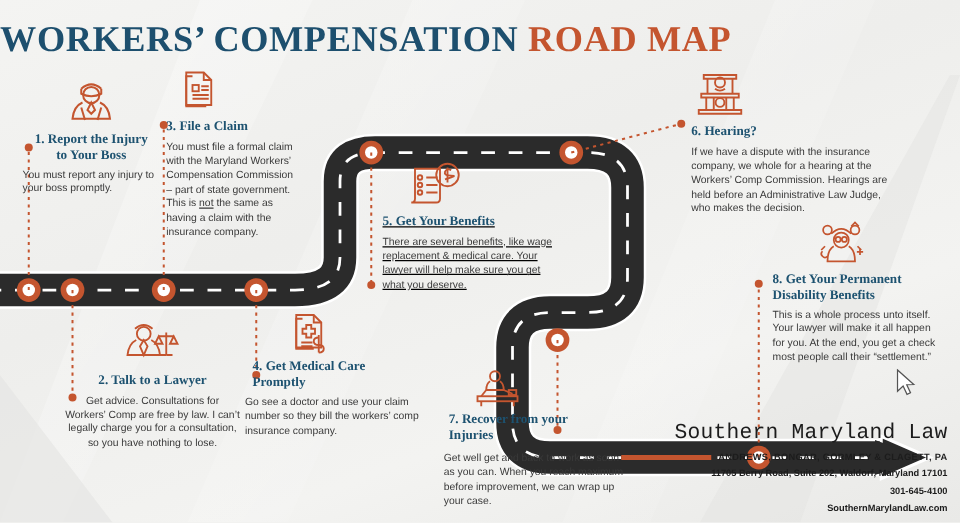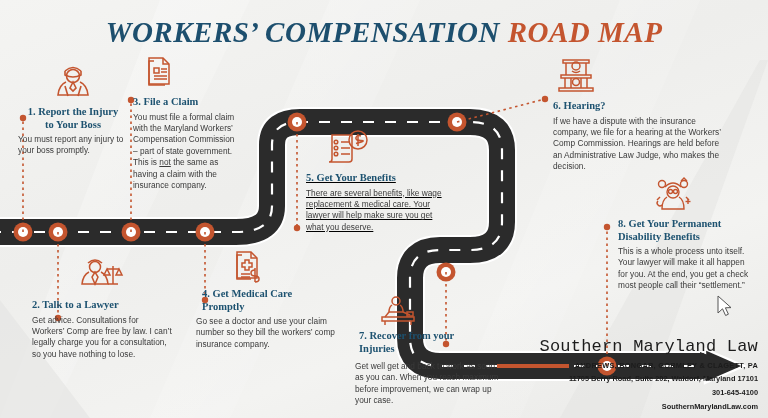--- a/index.html
+++ b/index.html
@@ -13,27 +13,26 @@
     position: absolute; left: 0; top: 0;
     width: 768px; height: 418px;
     background: linear-gradient(160deg, #f4f4f2 0%, #eeeeec 40%, #f3f3f1 70%, #e9e9e7 100%);
     overflow: hidden;
   }
   .bg-streaks { position:absolute; inset:0; pointer-events:none; }
 
   
   #title {
     position: absolute; top: 16px; left: 0; width: 768px;
-    text-align: center;
+    text-align: left;
     font-family: "Liberation Serif", serif;
     font-weight: bold;
     font-size: 29px;
     letter-spacing: .5px;
     white-space: nowrap;
-    font-style: italic;
   }
   #title .navy { color: #1d4f6e; }
   #title .rust { color: #c4552f; }
 
   
   #road-layer { position:absolute; left:0; top:0; width:768px; height:418px; }
 
   
   .step { position: absolute; }
   .step .s-title {
@@ -196,21 +195,21 @@
         <path d="M13 22 q-7 3 -8 13 h30 q-1-10 -8-13"></path>
         <path d="M20 22 l-3 6 l3 3 l3-3 z"></path>
         <path d="M12 26 l3 10"></path>
           <path d="M28 26 l-3 10"></path>
       </svg>
     </div>
     <div class="s-title" style="text-align:center;">1. Report the Injury<br>to Your Boss</div>
     <div class="s-body">You must report any injury to your boss promptly.</div>
   </div>
 
-  <div class="step" style="left:32px; top:255px; width:140px;">
+  <div class="step" style="left:52px; top:255px; width:140px;text-align:center;">
     <div class="icon-wrap" style="margin:0 auto 4px; width:46px;">
       <svg width="46" height="40" viewBox="0 0 46 40" fill="none" stroke="#c4552f" stroke-width="1.5">
         <path d="M9 8 q7-6 14 0"></path>
         <circle cx="16" cy="12" r="5.5"></circle>
         <path d="M10 17 q-6 3 -7 12 h26 q-1-9 -7-12"></path>
         <path d="M16 17 l-3 5 l3 7 l3-7 z"></path>
         <path d="M28 14 h12"></path>
           <path d="M34 11 v18"></path>
         <path d="M34 29 h-5"></path>
           <path d="M34 29 h5"></path>
@@ -288,21 +287,21 @@
         <path d="M6 20 h30 v3 h-30 z"></path>
         <path d="M10 23 v10"></path>
           <path d="M16 23 v10"></path>
           <path d="M26 23 v10"></path>
           <path d="M32 23 v10"></path>
         <circle cx="21" cy="27" r="3.5"></circle>
         <path d="M4 33 h34 v3 h-34 z"></path>
       </svg>
     </div>
     <div class="s-title">6. Hearing?</div>
-    <div class="s-body">If we have a dispute with the insurance company, we file for a hearing at the Workers’ Comp Commission. Hearings are held before an Administrative Law Judge, who makes the decision.</div>
+    <div class="s-body">If we have a dispute with the insurance company, we whole for a hearing at the Workers’ Comp Commission. Hearings are held before an Administrative Law Judge, who makes the decision.</div>
   </div>
 
   <div class="step" style="left:355px; top:295px; width:150px;">
     <div class="icon-wrap" style="margin:0 0 3px 24px; width:42px;">
       <svg width="42" height="32" viewBox="0 0 42 32" fill="none" stroke="#c4552f" stroke-width="1.5">
         <circle cx="17" cy="6" r="4"></circle>
         <path d="M13 10 q-3 2 -3 7 h14 q0-5 -3-7"></path>
         <path d="M24 17 l7 3"></path>
         <path d="M10 17 l-4 5"></path>
         <rect x="3" y="22" width="32" height="4"></rect>

